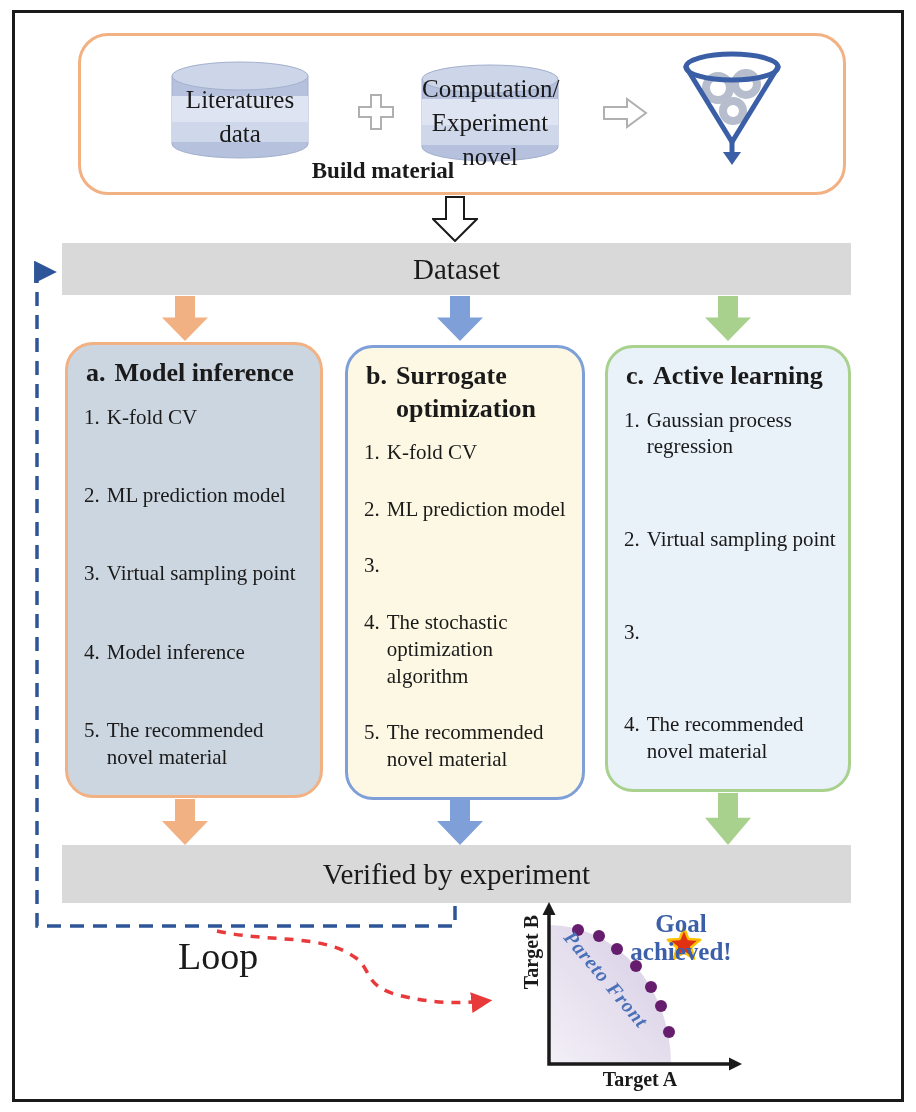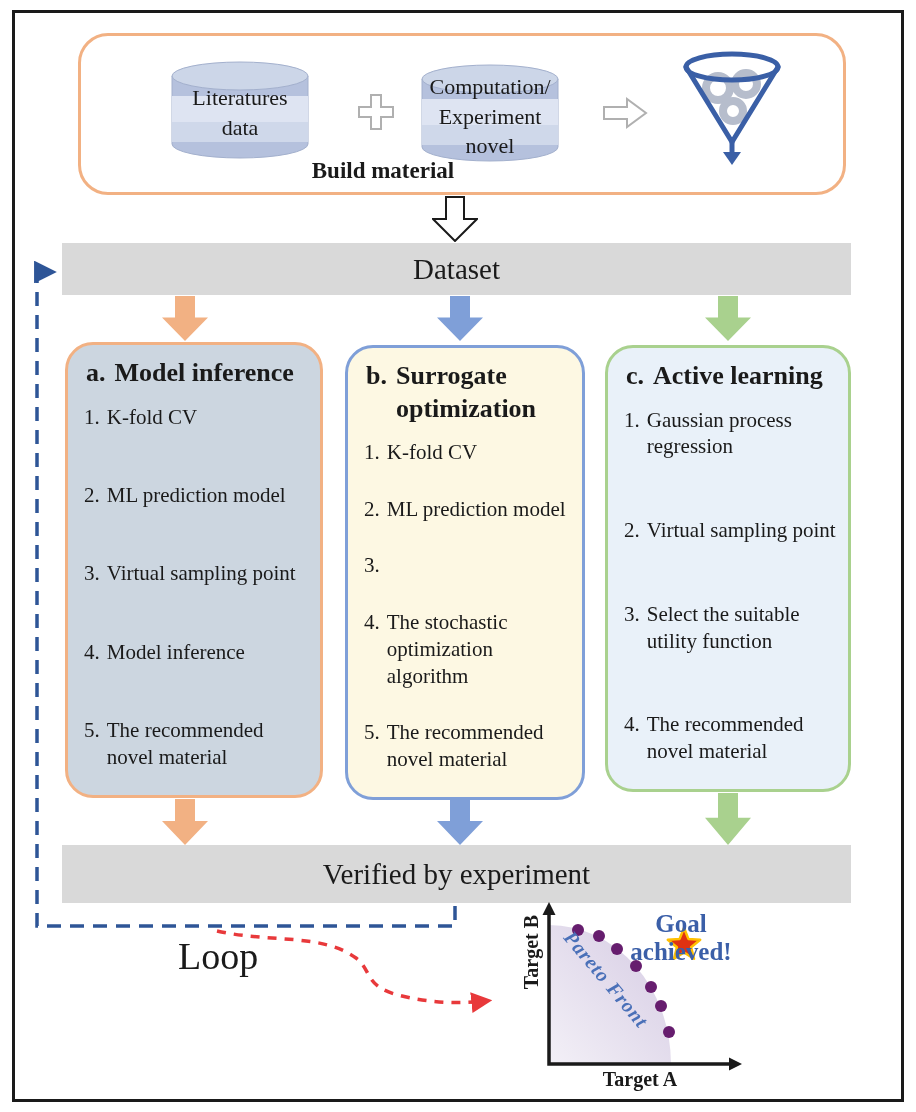--- a/index.html
+++ b/index.html
@@ -14,21 +14,21 @@
   html,body{margin:0;padding:0;background:#fff;}
   #page{
     position:relative; width:916px; height:1112px; background:#fff;
     font-family:"Liberation Serif","DejaVu Serif",serif; color:var(--ink);
     overflow:hidden;
   }
   .abs{position:absolute;}
   .frame{left:12px; top:10px; width:886px; height:1086px; border:3px solid var(--ink);}
   
   .top-box{left:78px; top:33px; width:762px; height:156px; border:3px solid var(--orange); border-radius:30px; background:#fff;}
-  .cyl-label{white-space:pre-line; text-align:center; font-size:22px; line-height:1.35;}
+  .cyl-label{white-space:pre-line; text-align:center; font-size:25px; line-height:1.35;}
   .section-label{font-weight:bold; font-size:23px; text-align:center;}
   
   .bar{left:62px; width:789px; background:var(--bar-gray); text-align:center; font-weight:normal; font-size:29px;}
   .bar-dataset{top:243px; height:52px; line-height:52px;}
   .bar-verified{top:845px; height:58px; line-height:58px;}
   
   .method-box{border-radius:28px; box-sizing:border-box; padding:12px 8px 18px 14px; display:flex; flex-direction:column;}
   .box-a{left:65px; top:342px; width:258px; height:456px; background:var(--boxa-bg); border:3px solid var(--orange);}
   .box-b{left:345px; top:345px; width:240px; height:455px; background:var(--boxb-bg); border:3px solid var(--blue);}
   .box-c{left:605px; top:345px; width:246px; height:447px; background:var(--boxc-bg); border:3px solid var(--green);}
@@ -190,21 +190,20 @@
           <span class="t">Gaussian process regression</span>
         </li>
 
         <li>
           <span class="n">2.</span>
           <span class="t">Virtual sampling point</span>
         </li>
 
         <li>
           <span class="n">3.</span>
-          <span class="t">Select the suitable utility function</span>
         </li>
 
         <li>
           <span class="n">4.</span>
           <span class="t">The recommended novel material</span>
         </li>
       </ol>
   </div>
 
   <svg class="abs" style="left:162px;top:799px" width="46" height="46" viewBox="0 0 46 46" preserveAspectRatio="none">

